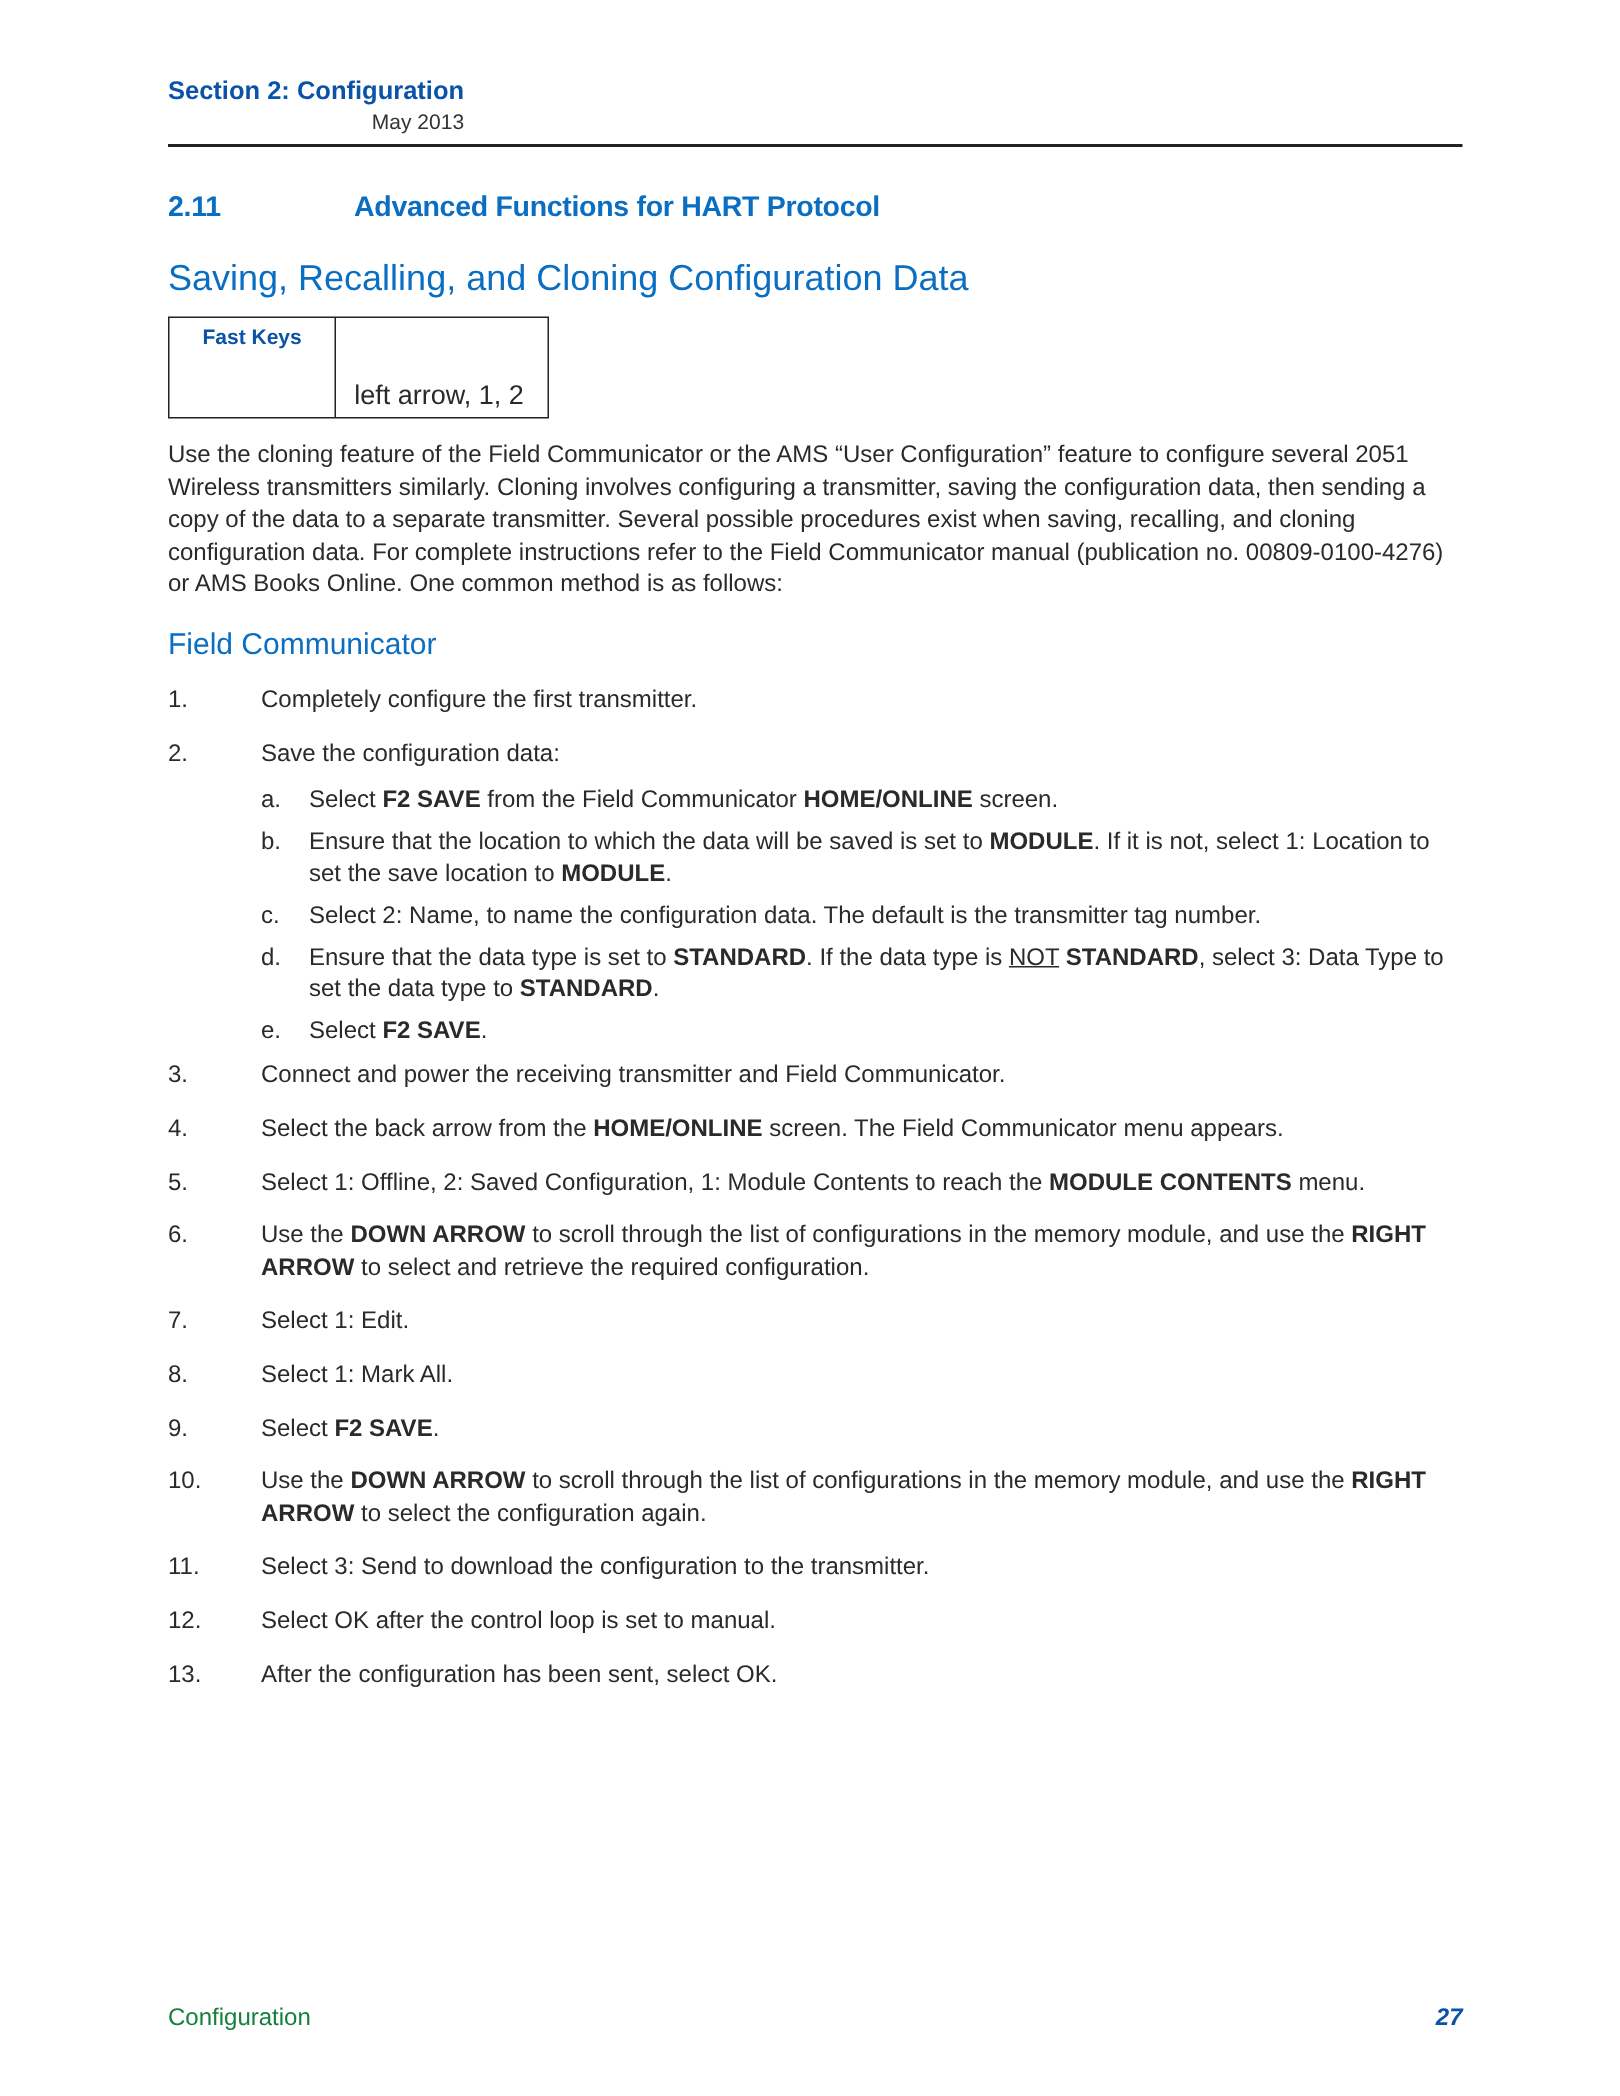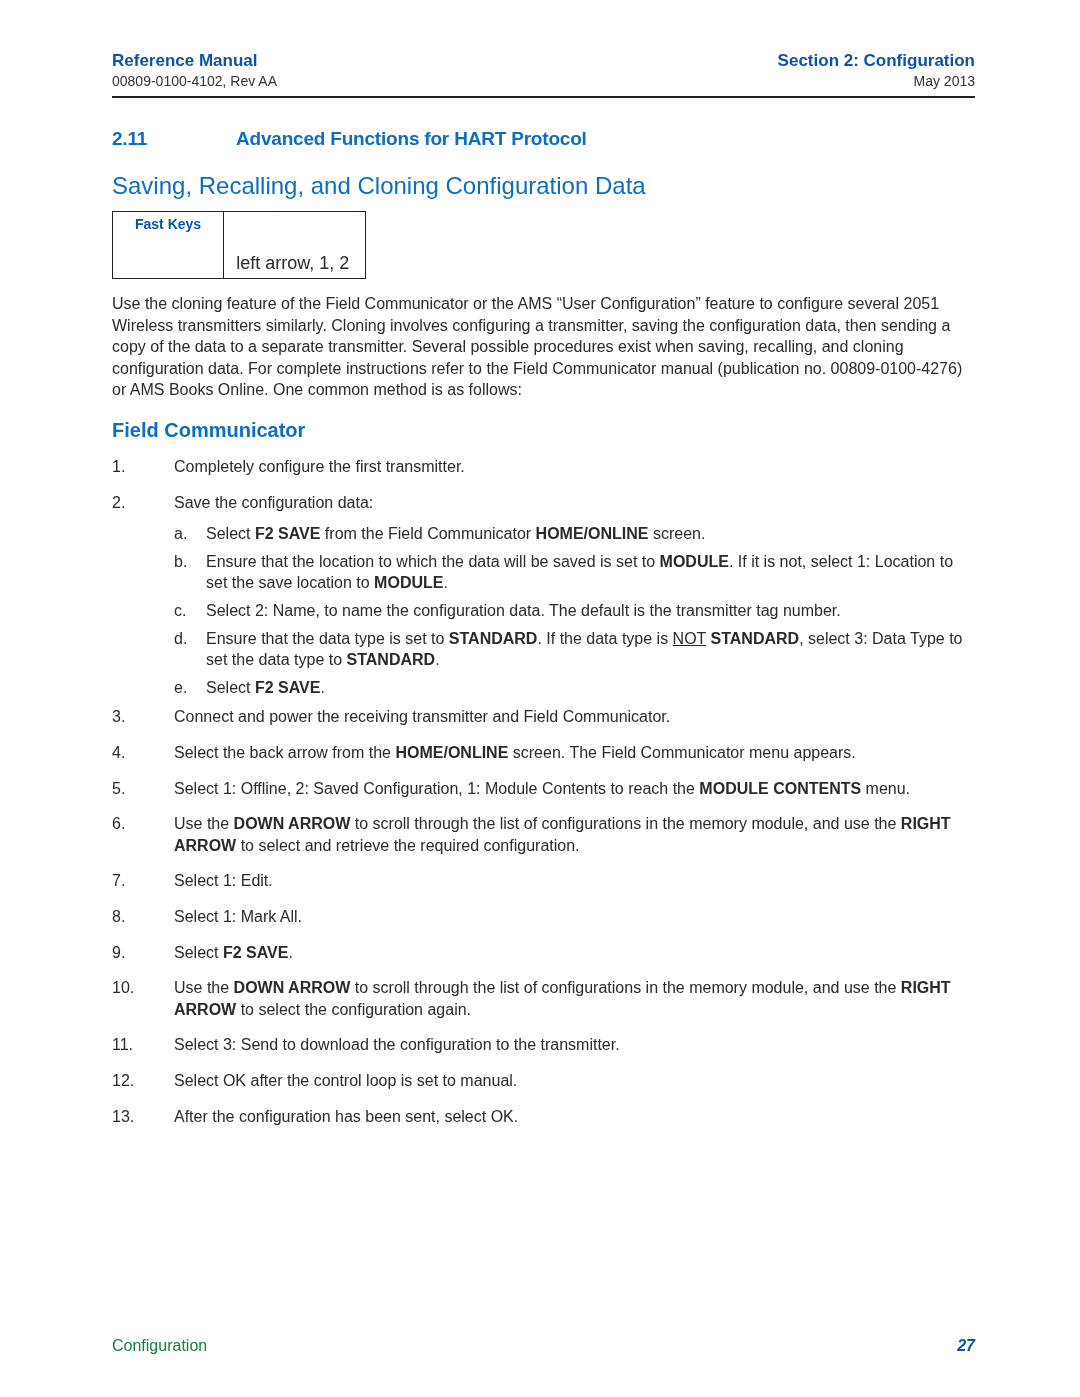--- a/index.html
+++ b/index.html
@@ -82,21 +82,21 @@
   
   .para {
     font-size: 16px;
     line-height: 1.35;
     margin: 0 0 14px 0;
   }
 
   h3.h3-blue {
     margin: 18px 0 14px 0;
     font-size: 20px;
-    font-weight: 700;
+    font-weight: 400;
     color: #0a6ec2;
   }
 
   
   .ol { margin: 0; padding: 0; }
   .li-row {
     display: flex;
     font-size: 16px;
     line-height: 1.35;
     margin-bottom: 14px;
@@ -130,24 +130,20 @@
   .footer-left { color: #15803d; }
   .footer-right { color: #0a53a8; font-weight: 700; font-style: italic; }
 
 </style>
 </head>
 <body>
 
 <div class="page">
 
   <div class="header">
-    <div class="hl">
-      <div class="hdr-title">Reference Manual</div>
-      <div class="hdr-sub">00809-0100-4102, Rev AA</div>
-    </div>
     <div class="hr">
       <div class="hdr-title">Section 2: Configuration</div>
       <div class="hdr-sub">May 2013</div>
     </div>
   </div>
 
   <div class="row">
     <div class="secnum-col">
       <h1 class="section-title">2.11</h1>
     </div>

